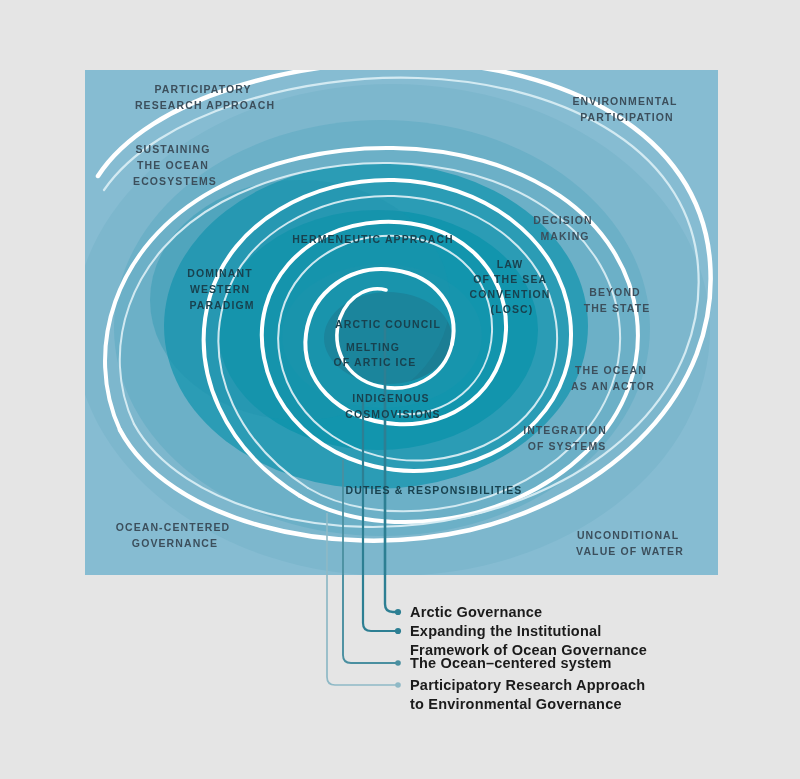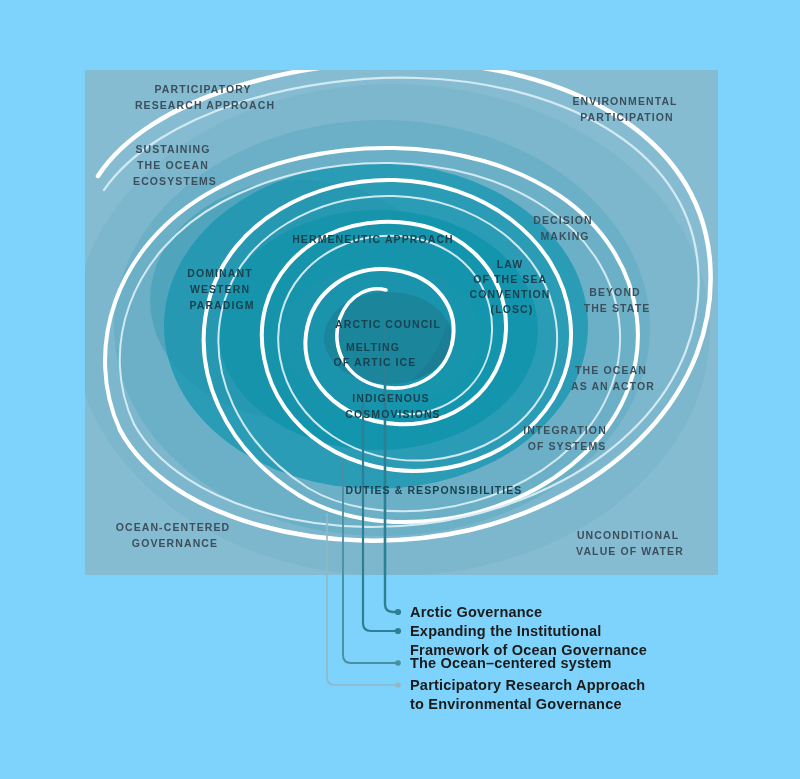--- a/index.html
+++ b/index.html
@@ -1,18 +1,18 @@
 <!DOCTYPE html>
 <html><head>
 <meta charset="utf-8">
 <style>
   html,body{margin:0;padding:0;background:#ffffff;}
   body{width:800px;height:779px;position:relative;overflow:hidden;
        font-family:"Liberation Sans","DejaVu Sans",sans-serif;}
-  #stage{position:absolute;left:0;top:0;width:800px;height:779px;background:#7dd3fc;}
+  #stage{position:absolute;left:0;top:0;width:800px;height:779px;background:#e5e5e5;}
   svg.diagram{position:absolute;left:0;top:0;width:800px;height:779px;}
   .ring-label{font-family:"Liberation Sans","DejaVu Sans",sans-serif;
        font-size:10.5px;font-weight:bold;letter-spacing:1.1px;fill:#3c4f5c;}
   .ring-label.dark{fill:#18424f;}
   .legend-text{font-family:"Liberation Sans","DejaVu Sans",sans-serif;
        font-size:14.5px;font-weight:bold;fill:#1b1b1b;letter-spacing:.2px;}
 </style>
 </head>
 <body>
 

